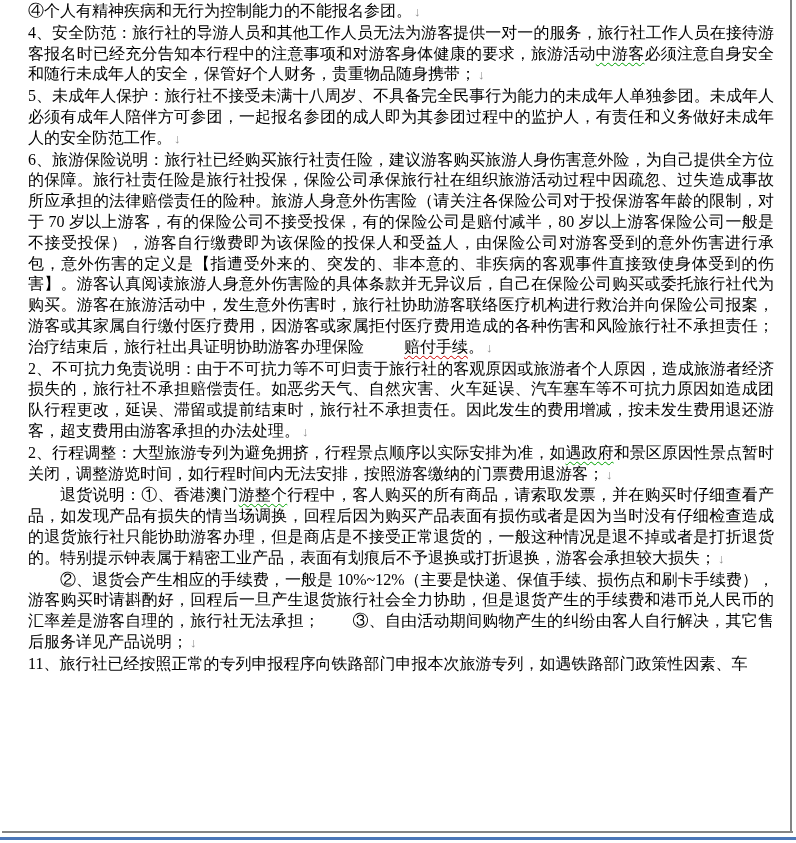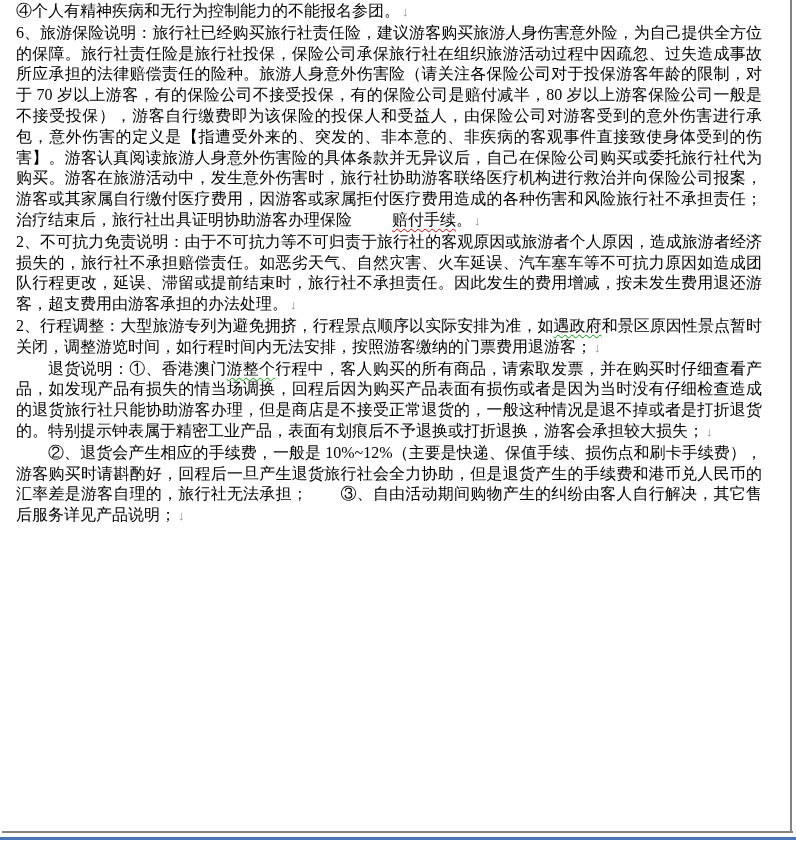--- a/index.html
+++ b/index.html
@@ -6,21 +6,21 @@
   html, body {
     margin: 0; padding: 0;
     width: 796px; height: 843px;
     background: #ffffff;
     overflow: hidden;
     font-family: "Liberation Serif", "DejaVu Serif", serif;
   }
   #page { position: relative; width: 796px; height: 843px; background: #ffffff; }
   #doc {
     position: absolute;
-    left: 16px; top: 1px;
+    left: 28px; top: 1px;
     width: 746px;
     font-size: 16px;
     line-height: 20.8px;
     color: #000000;
     text-align: justify;
     word-break: break-all;
   }
   .para { margin: 0; padding: 0; }
   .para.indent { text-indent: 2em; }
   .wavy-green {
@@ -63,22 +63,25 @@
     width: 796px; height: 3px;
     background: #4a76b8;
   }
 </style>
 </head>
 <body>
 
 <div id="page">
   <div id="doc">
       <div class="para"><span>④个人有精神疾病和无行为控制能力的不能报名参团。</span><span class="pmark">↓</span></div>
+      <div class="para"><span>4、安全防范：旅行社的导游人员和其他工作人员无法为游客提供一对一的服务，旅行社工作人员在接待游客报名时已经充分告知本行程中的注意事项和对游客身体健康的要求，旅游活动</span><span class="wavy-green">中游客</span><span>必须注意自身安全和随行未成年人的安全，保管好个人财务，贵重物品随身携带；</span><span class="pmark">↓</span></div>
+      <div class="para"><span>5、未成年人保护：旅行社不接受未满十八周岁、不具备完全民事行为能力的未成年人单独参团。未成年人必须有成年人陪伴方可参团，一起报名参团的成人即为其参团过程中的监护人，有责任和义务做好未成年人的安全防范工作。</span><span class="pmark">↓</span></div>
       <div class="para"><span>6、旅游保险说明：旅行社已经购买旅行社责任险，建议游客购买旅游人身伤害意外险，为自己提供全方位的保障。旅行社责任险是旅行社投保，保险公司承保旅行社在组织旅游活动过程中因疏忽、过失造成事故所应承担的法律赔偿责任的险种。旅游人身意外伤害险（请关注各保险公司对于投保游客年龄的限制，对于 70 岁以上游客，有的保险公司不接受投保，有的保险公司是赔付减半，80 岁以上游客保险公司一般是不接受投保），游客自行缴费即为该保险的投保人和受益人，由保险公司对游客受到的意外伤害进行承包，意外伤害的定义是【指遭受外来的、突发的、非本意的、非疾病的客观事件直接致使身体受到的伤害】。游客认真阅读旅游人身意外伤害险的具体条款并无异议后，自己在保险公司购买或委托旅行社代为购买。游客在旅游活动中，发生意外伤害时，旅行社协助游客联络医疗机构进行救治并向保险公司报案，游客或其家属自行缴付医疗费用，因游客或家属拒付医疗费用造成的各种伤害和风险旅行社不承担责任；治疗结束后，旅行社出具证明协助游客办理保险</span><span class="wavy-red">赔付手续</span><span>。</span><span class="pmark">↓</span></div>
       <div class="para"><span>2、不可抗力免责说明：由于不可抗力等不可归责于旅行社的客观原因或旅游者个人原因，造成旅游者经济损失的，旅行社不承担赔偿责任。如恶劣天气、自然灾害、火车延误、汽车塞车等不可抗力原因如造成团队行程更改，延误、滞留或提前结束时，旅行社不承担责任。因此发生的费用增减，按未发生费用退还游客，超支费用由游客承担的办法处理。</span><span class="pmark">↓</span></div>
       <div class="para"><span>2、行程调整：大型旅游专列为避免拥挤，行程景点顺序以实际安排为准，如</span><span class="wavy-green">遇政府</span><span>和景区原因性景点暂时关闭，调整游览时间，如行程时间内无法安排，按照游客缴纳的门票费用退游客；</span><span class="pmark">↓</span></div>
       <div class="para indent"><span>退货说明：①、香港澳门</span><span class="wavy-green">游整个</span><span>行程中，客人购买的所有商品，请索取发票，并在购买时仔细查看产品，如发现产品有损失的情当场调换，回程后因为购买产品表面有损伤或者是因为当时没有仔细检查造成的退货旅行社只能协助游客办理，但是商店是不接受正常退货的，一般这种情况是退不掉或者是打折退货的。特别提示钟表属于精密工业产品，表面有划痕后不予退换或打折退换，游客会承担较大损失；</span><span class="pmark">↓</span></div>
       <div class="para indent"><span>②、退货会产生相应的手续费，一般是 10%~12%（主要是快递、保值手续、损伤点和刷卡手续费），游客购买时请斟酌好，回程后一旦产生退货旅行社会全力协助，但是退货产生的手续费和港币兑人民币的汇率差是游客自理的，旅行社无法承担；　　③、自由活动期间购物产生的纠纷由客人自行解决，其它售后服务详见产品说明；</span><span class="pmark">↓</span></div>
+      <div class="para"><span>11、旅行社已经按照正常的专列申报程序向铁路部门申报本次旅游专列，如遇铁路部门政策性因素、车</span></div>
     </div>
   <div class="right-border"></div>
   <div class="bottom-border"></div>
   <div class="bottom-blue-line"></div>
 </div>
 
 </body></html>

